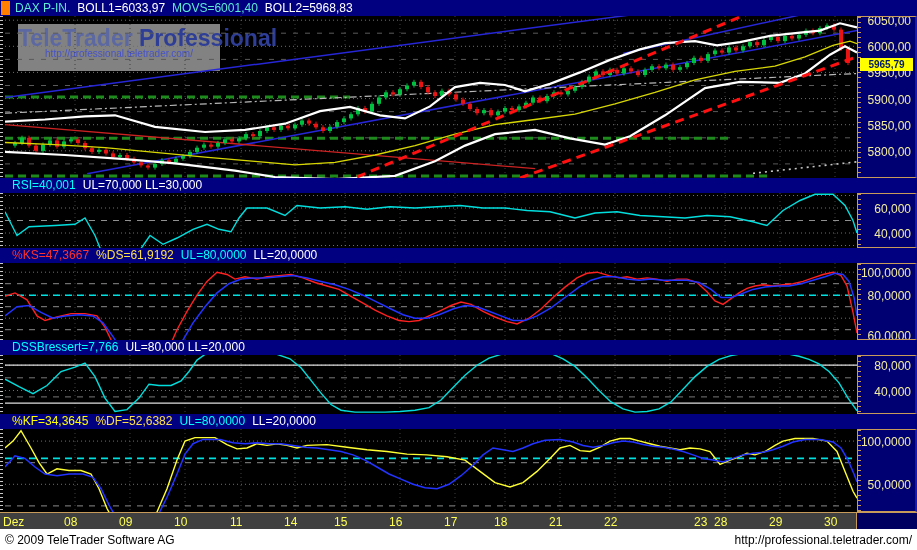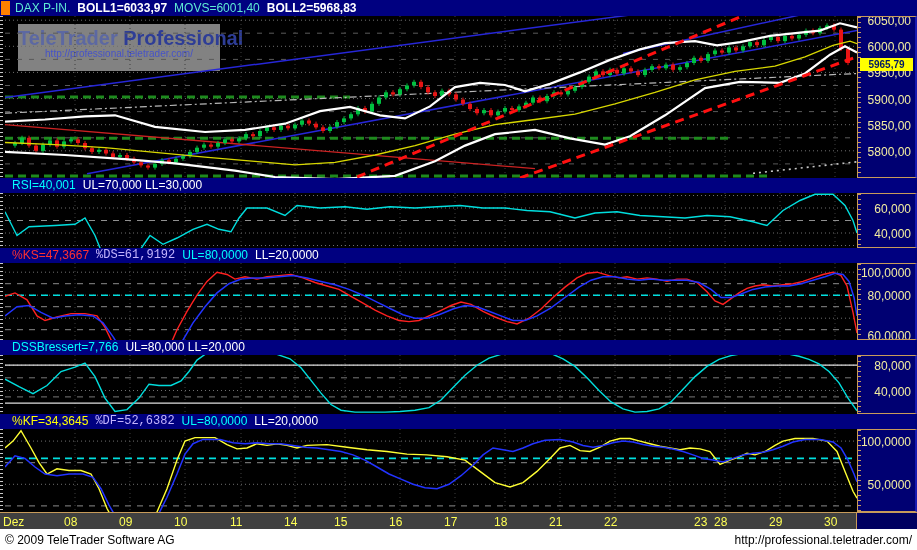--- a/index.html
+++ b/index.html
@@ -1,41 +1,41 @@
 <!DOCTYPE html>
 <html><head>
 <meta charset="utf-8">
 <style>
   html,body{margin:0;padding:0;background:#222;}
   .app{position:relative;width:917px;height:550px;background:#000;overflow:hidden;
        font-family:"Liberation Sans",sans-serif;}
   .titlebar{height:16px;background:#000080;display:flex;align-items:center;font-size:12px;overflow:hidden;}
   .grip{width:9px;height:14px;background:#ff8000;margin:1px 5px 1px 1px;flex:0 0 auto;}
   .t-y{color:#5eead4;margin-right:7px;white-space:nowrap;}
-  .t-w{color:#ffffff;margin-right:7px;white-space:nowrap;font-weight:bold;}
+  .t-w{color:#ffffff;margin-right:7px;white-space:nowrap;}
   .prow{display:flex;}
   .ruler{width:5px;background:#000;background-image:repeating-linear-gradient(to bottom,#c8c8c8 0 1px,transparent 1px 4px);background-size:3px 100%;background-repeat:no-repeat;flex:0 0 auto;}
   .plotwrap{position:relative;width:852px;background:#000;overflow:hidden;flex:0 0 auto;}
   .plotwrap svg{display:block;position:relative;z-index:2;}
   .watermark{position:absolute;z-index:1;left:13px;top:8px;width:202px;height:47px;background:#828282;
              text-align:center;box-sizing:border-box;padding-top:4px;}
-  .wm-t{font-size:20px;font-weight:bold;line-height:20px;white-space:nowrap;}
+  .wm-t{font-size:23px;font-weight:bold;line-height:20px;white-space:nowrap;}
   .w1{color:#5c68a2;}
   .w2{color:#2e3d96;}
   .wm-u{font-size:10px;color:#4653c8;line-height:12px;}
   .axis{position:relative;width:60px;background:#000072;border:1px solid #c89b5a;border-right:2px solid #1a1ab0;
         box-sizing:border-box;color:#f3eda0;font-size:12px;overflow:hidden;flex:0 0 auto;}
   .axis::before{content:"";position:absolute;left:0;top:0;bottom:0;width:3px;
         background:repeating-linear-gradient(to bottom,#c89b5a 0 1px,transparent 1px 5px);}
   .albl{position:absolute;right:4px;white-space:nowrap;}
   .atag{position:absolute;left:2px;right:2px;background:#ffff00;color:#001a66;font-weight:bold;
         text-align:center;font-size:10px;line-height:13px;z-index:3;}
   .phdr{height:15px;background:#000080;font-size:12px;display:flex;align-items:flex-start;padding-left:12px;overflow:hidden;}
   .phdr span{margin-right:7px;white-space:nowrap;}
-  .c-cyan{color:#00ffff;}.c-red{color:#ff3030;}.c-blue{color:#c4b5fd;font-family:Liberation Mono, monospace;}.c-yel{color:#ffff00;}.c-wht{color:#ffffff;}
+  .c-cyan{color:#00ffff;}.c-red{color:#ff3030;}.c-blue{color:#fde047;}.c-yel{color:#ffff00;}.c-wht{color:#ffffff;}
   .datebar{position:relative;height:17px;background:#404040;border-top:1px solid #c89b5a;box-sizing:border-box;}
   .datebar .dlbl{position:absolute;top:2px;color:#ffff55;font-size:12px;}
   .datebar .cap{position:absolute;right:0;top:0;bottom:0;width:60px;border-left:1px solid #c89b5a;background:#000060;}
   .footer{height:21px;background:#ffffff;color:#000;font-size:12px;display:flex;justify-content:space-between;
           align-items:center;padding:0 5px;box-sizing:border-box;}
 </style>
 </head>
 <body>
 
 <div class="app">

